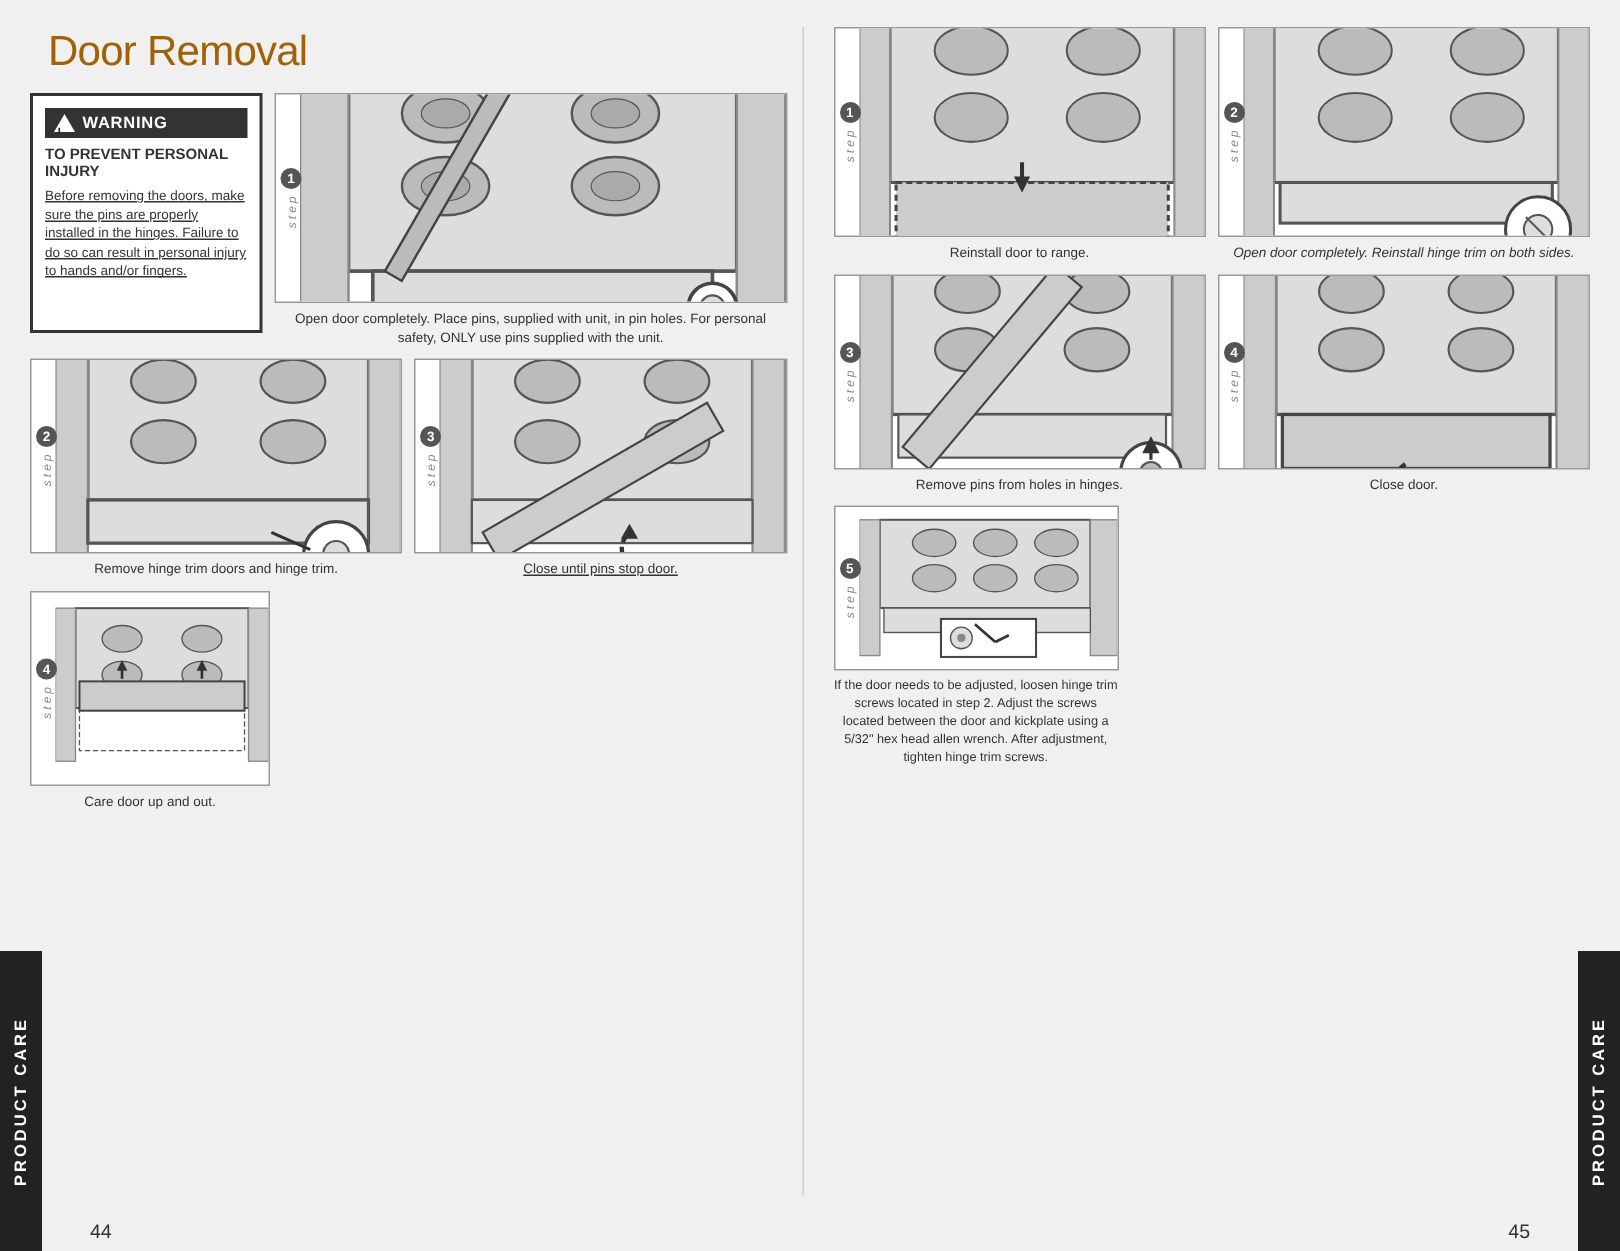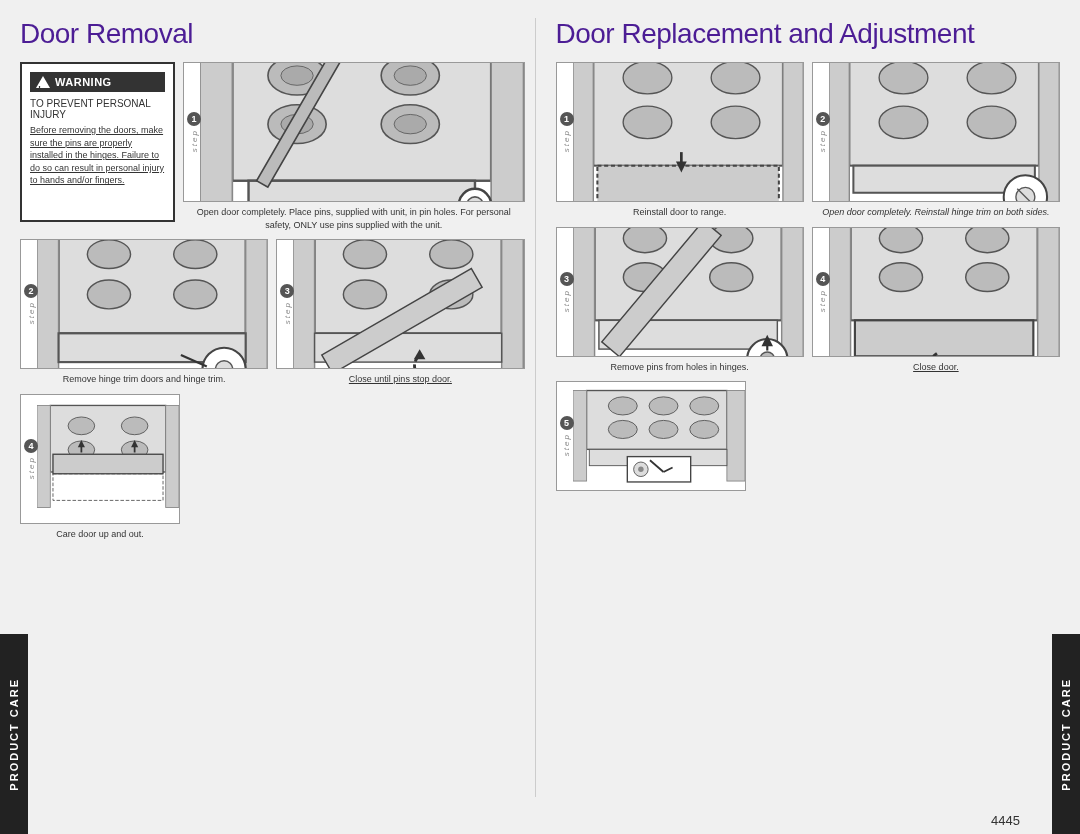--- a/index.html
+++ b/index.html
@@ -40,23 +40,24 @@
     .right-section {
       flex: 1;
       display: flex;
       flex-direction: column;
       padding-left: 10px;
     }
 
     .section-title {
       font-size: 28px;
       font-weight: 300;
-      color: #4c1d95;
+      color: #a16207;
       margin-bottom: 12px;
       letter-spacing: -0.5px;
+      margin-left: 12px;
     }
 
     
     .left-top-row {
       display: flex;
       gap: 8px;
       margin-bottom: 8px;
       align-items: flex-start;
     }
 
@@ -93,21 +94,21 @@
     .warning-title {
       font-size: 11px;
       font-weight: bold;
       color: white;
       letter-spacing: 0.5px;
       text-align: right;
     }
 
     .warning-subtitle {
       font-size: 10px;
-      font-weight: normal;
+      font-weight: bold;
       color: #333;
       margin-bottom: 4px;
     }
 
     .warning-text {
       font-size: 9px;
       color: #333;
       line-height: 1.4;
       text-decoration: underline;
     }
@@ -159,21 +160,21 @@
 
     .right-step-item {
       display: flex;
       flex-direction: column;
       align-items: center;
     }
 
     
     .footer {
       display: flex;
-      justify-content: flex-end;
+      justify-content: space-between;
       align-items: center;
       padding: 6px 60px;
       background: #f0f0f0;
     }
 
     .footer-page {
       font-size: 13px;
       color: #333;
     }
 
@@ -388,21 +389,20 @@
               <line x1="110" y1="58" x2="110" y2="48" stroke="#333" stroke-width="2"></line>
               <polygon points="110,44 106,52 114,52" fill="#333"></polygon>
             </svg>
           </div>
           <div class="caption" style="width:160px;">Care door up and out.</div>
         </div>
       </div>
     </div>
 
     <div class="right-section">
-      <div class="section-title">Door Replacement and Adjustment</div>
 
       <div class="right-row1">
 
         <div class="right-step-item" style="flex:1;">
           <div class="illus-box" style="width:100%;height:140px;position:relative;">
             <div class="step-vertical">
               <div class="step-v-num">1</div>
               <div class="step-v-text">step</div>
             </div>
             <svg viewBox="0 0 170 140" style="padding-left:16px;">
@@ -493,21 +493,21 @@
               <ellipse cx="110" cy="55" rx="15" ry="10" fill="#bbb" stroke="#555" stroke-width="1"></ellipse>
               <rect x="0" y="5" width="15" height="115" fill="#ccc" stroke="#888" stroke-width="1"></rect>
               <rect x="145" y="5" width="15" height="115" fill="#ccc" stroke="#888" stroke-width="1"></rect>
 
               <rect x="18" y="85" width="124" height="25" fill="#ccc" stroke="#444" stroke-width="1.5"></rect>
 
               <path d="M 75 108 Q 65 115 72 122" fill="none" stroke="#333" stroke-width="2" stroke-dasharray="3,2"></path>
               <polygon points="74,125 70,117 78,119" fill="#333"></polygon>
             </svg>
           </div>
-          <div class="caption" style="width:100%;text-decoration:underline;">Close door.</div>
+          <div class="caption" style="width:100%;">Close door.</div>
         </div>
       </div>
 
       <div style="display:flex;gap:8px;">
         <div class="right-step-item" style="width:190px;">
           <div class="illus-box" style="width:190px;height:110px;position:relative;">
             <div class="step-vertical">
               <div class="step-v-num">5</div>
               <div class="step-v-text">step</div>
             </div>
@@ -527,20 +527,21 @@
               <rect x="18" y="70" width="152" height="18" fill="#ddd" stroke="#555" stroke-width="1"></rect>
 
               <rect x="60" y="78" width="70" height="28" fill="white" stroke="#444" stroke-width="1.5"></rect>
               <circle cx="75" cy="92" r="8" fill="#ddd" stroke="#555" stroke-width="1"></circle>
               <circle cx="75" cy="92" r="3" fill="#888"></circle>
 
               <line x1="85" y1="82" x2="100" y2="95" stroke="#333" stroke-width="2"></line>
               <line x1="100" y1="95" x2="110" y2="90" stroke="#333" stroke-width="2"></line>
             </svg>
           </div>
+          <div class="caption" style="width:190px;font-size:8.5px;">If the door needs to be adjusted, loosen hinge trim screws located in step 2. Adjust the screws located between the door and kickplate using a 5/32" hex head allen wrench. After adjustment, tighten hinge trim screws.</div>
         </div>
       </div>
     </div>
   </div>
 
   <div class="footer">
     <span class="footer-page">44</span>
     <span class="footer-page">45</span>
   </div>
 

